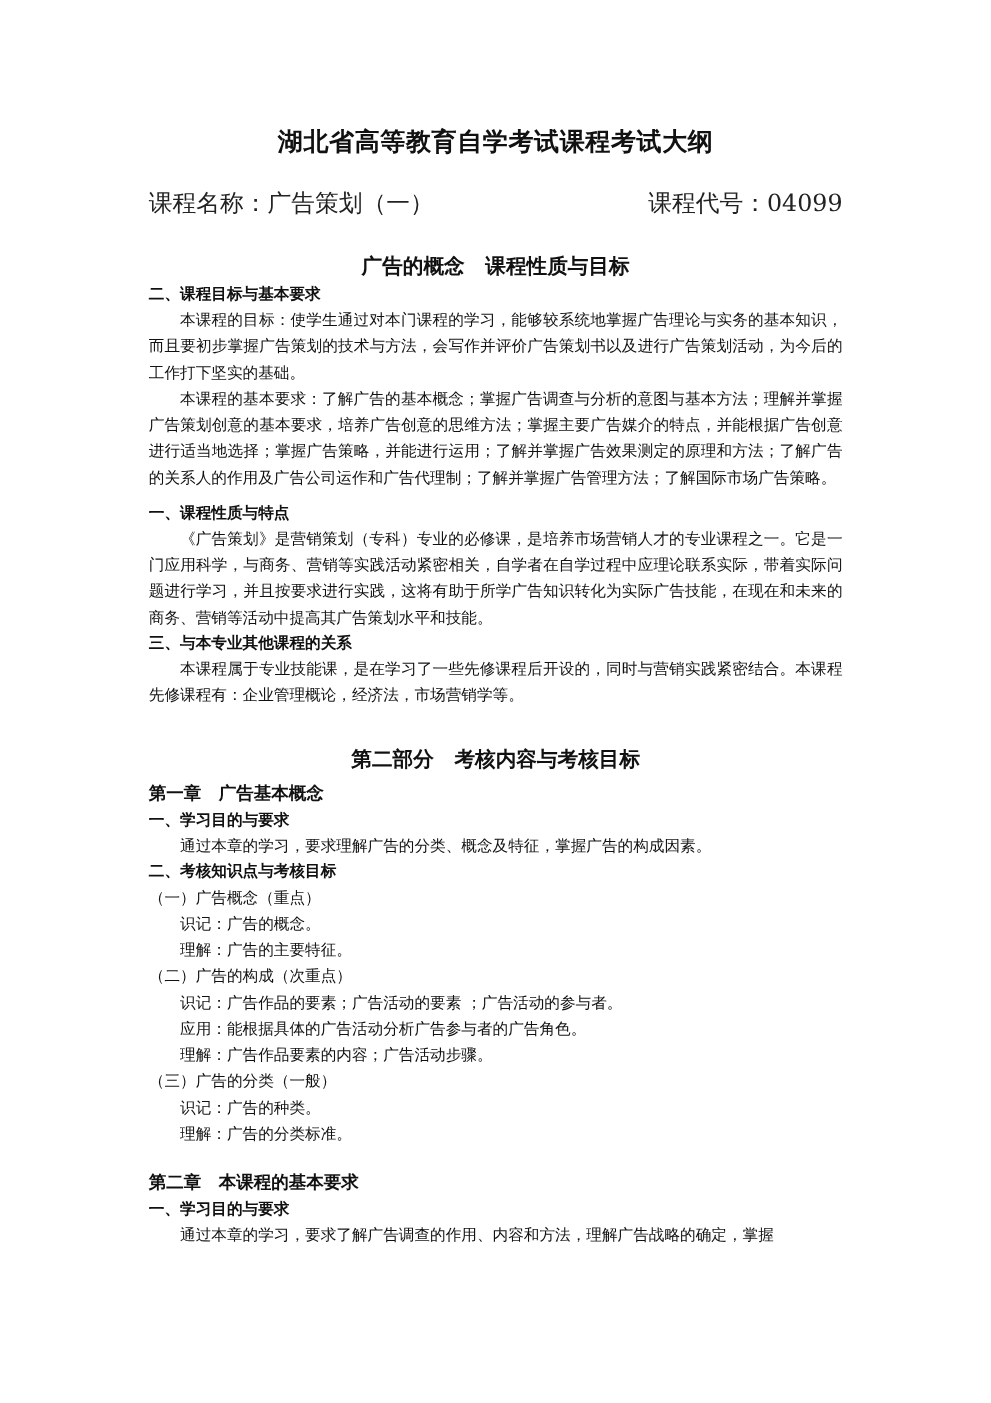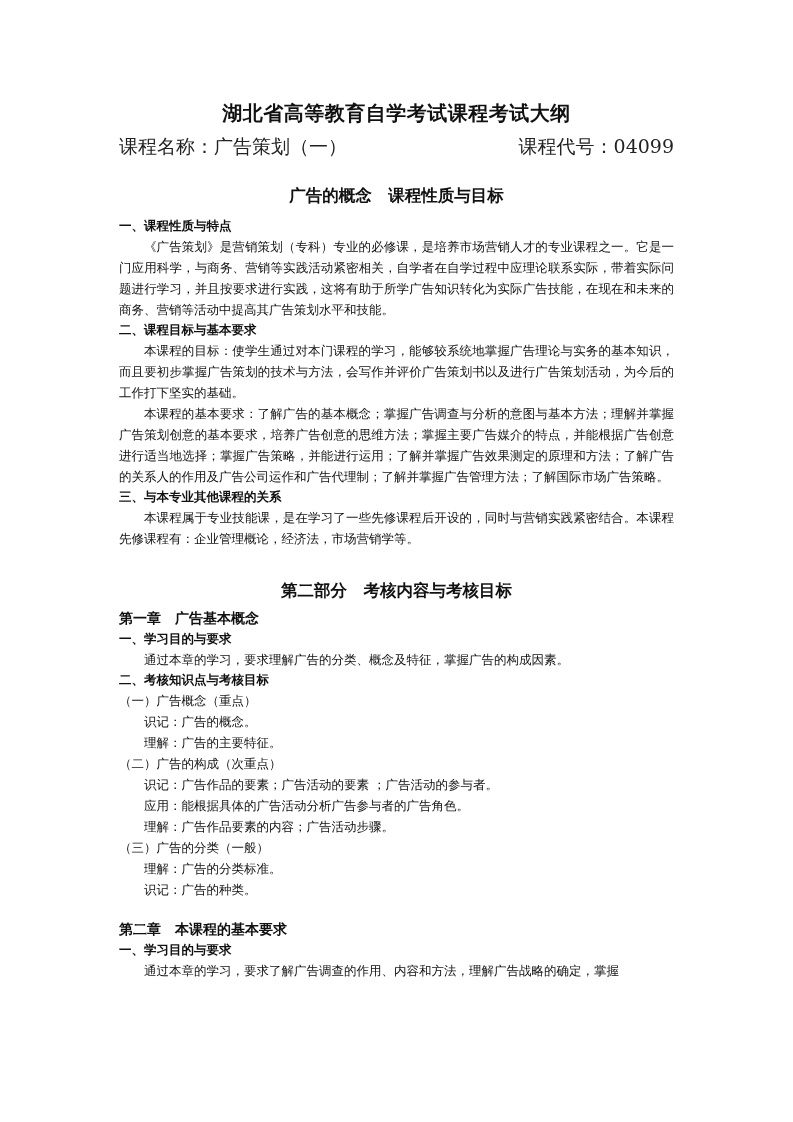--- a/index.html
+++ b/index.html
@@ -30,21 +30,21 @@
       height: 30px;
       margin: 0;
       letter-spacing: 0.5px;
     }
     .course-line {
       display: flex;
       justify-content: space-between;
       font-size: 19px;
       line-height: 28px;
       height: 28px;
-      margin-top: 4px;
+      margin-top: 21px;
       color: #222;
     }
     .part-title {
       text-align: center;
       font-family: "DejaVu Sans", "Liberation Sans", sans-serif;
       font-weight: bold;
       font-size: 16.5px;
       line-height: 24px;
       margin: 0;
     }
@@ -95,28 +95,28 @@
 
   <h1 class="doc-title">湖北省高等教育自学考试课程考试大纲</h1>
   <div class="course-line">
     <span>课程名称：广告策划（一）</span>
     <span>课程代号：04099</span>
   </div>
 
   <h2 class="part-title part1">广告的概念　课程性质与目标</h2>
 
   <div>
-    <h3 class="sec-heading first-sec">一、课程性质与特点</h3>
-    <p class="para">《广告策划》是营销策划（专科）专业的必修课，是培养市场营销人才的专业课程之一。它是一门应用科学，与商务、营销等实践活动紧密相关，自学者在自学过程中应理论联系实际，带着实际问题进行学习，并且按要求进行实践，这将有助于所学广告知识转化为实际广告技能，在现在和未来的商务、营销等活动中提高其广告策划水平和技能。</p>
+    <h3 class="sec-heading">二、课程目标与基本要求</h3>
+    <p class="para">本课程的目标：使学生通过对本门课程的学习，能够较系统地掌握广告理论与实务的基本知识，而且要初步掌握广告策划的技术与方法，会写作并评价广告策划书以及进行广告策划活动，为今后的工作打下坚实的基础。</p>
+    <p class="para">本课程的基本要求：了解广告的基本概念；掌握广告调查与分析的意图与基本方法；理解并掌握广告策划创意的基本要求，培养广告创意的思维方法；掌握主要广告媒介的特点，并能根据广告创意进行适当地选择；掌握广告策略，并能进行运用；了解并掌握广告效果测定的原理和方法；了解广告的关系人的作用及广告公司运作和广告代理制；了解并掌握广告管理方法；了解国际市场广告策略。</p>
   </div>
 
   <div>
-    <h3 class="sec-heading">二、课程目标与基本要求</h3>
-    <p class="para">本课程的目标：使学生通过对本门课程的学习，能够较系统地掌握广告理论与实务的基本知识，而且要初步掌握广告策划的技术与方法，会写作并评价广告策划书以及进行广告策划活动，为今后的工作打下坚实的基础。</p>
-    <p class="para">本课程的基本要求：了解广告的基本概念；掌握广告调查与分析的意图与基本方法；理解并掌握广告策划创意的基本要求，培养广告创意的思维方法；掌握主要广告媒介的特点，并能根据广告创意进行适当地选择；掌握广告策略，并能进行运用；了解并掌握广告效果测定的原理和方法；了解广告的关系人的作用及广告公司运作和广告代理制；了解并掌握广告管理方法；了解国际市场广告策略。</p>
+    <h3 class="sec-heading first-sec">一、课程性质与特点</h3>
+    <p class="para">《广告策划》是营销策划（专科）专业的必修课，是培养市场营销人才的专业课程之一。它是一门应用科学，与商务、营销等实践活动紧密相关，自学者在自学过程中应理论联系实际，带着实际问题进行学习，并且按要求进行实践，这将有助于所学广告知识转化为实际广告技能，在现在和未来的商务、营销等活动中提高其广告策划水平和技能。</p>
   </div>
 
   <div>
     <h3 class="sec-heading">三、与本专业其他课程的关系</h3>
     <p class="para">本课程属于专业技能课，是在学习了一些先修课程后开设的，同时与营销实践紧密结合。本课程先修课程有：企业管理概论，经济法，市场营销学等。</p>
   </div>
 
   <h2 class="part-title part2">第二部分　考核内容与考核目标</h2>
 
   <div>
@@ -128,22 +128,22 @@
     <p class="sub-item">（一）广告概念（重点）</p>
     <p class="sub-detail">识记：广告的概念。</p>
     <p class="sub-detail">理解：广告的主要特征。</p>
 
     <p class="sub-item">（二）广告的构成（次重点）</p>
     <p class="sub-detail">识记：广告作品的要素；广告活动的要素 ；广告活动的参与者。</p>
     <p class="sub-detail">应用：能根据具体的广告活动分析广告参与者的广告角色。</p>
     <p class="sub-detail">理解：广告作品要素的内容；广告活动步骤。</p>
 
     <p class="sub-item">（三）广告的分类（一般）</p>
+    <p class="sub-detail">识记：广告的种类。</p>
     <p class="sub-detail">理解：广告的分类标准。</p>
-    <p class="sub-detail">识记：广告的种类。</p>
   </div>
 
   <div>
     <h3 class="chapter-title chapter2">第二章　本课程的基本要求</h3>
     <h4 class="sec-heading">一、学习目的与要求</h4>
     <p class="para">通过本章的学习，要求了解广告调查的作用、内容和方法，理解广告战略的确定，掌握</p>
   </div>
 
 </div>
 

